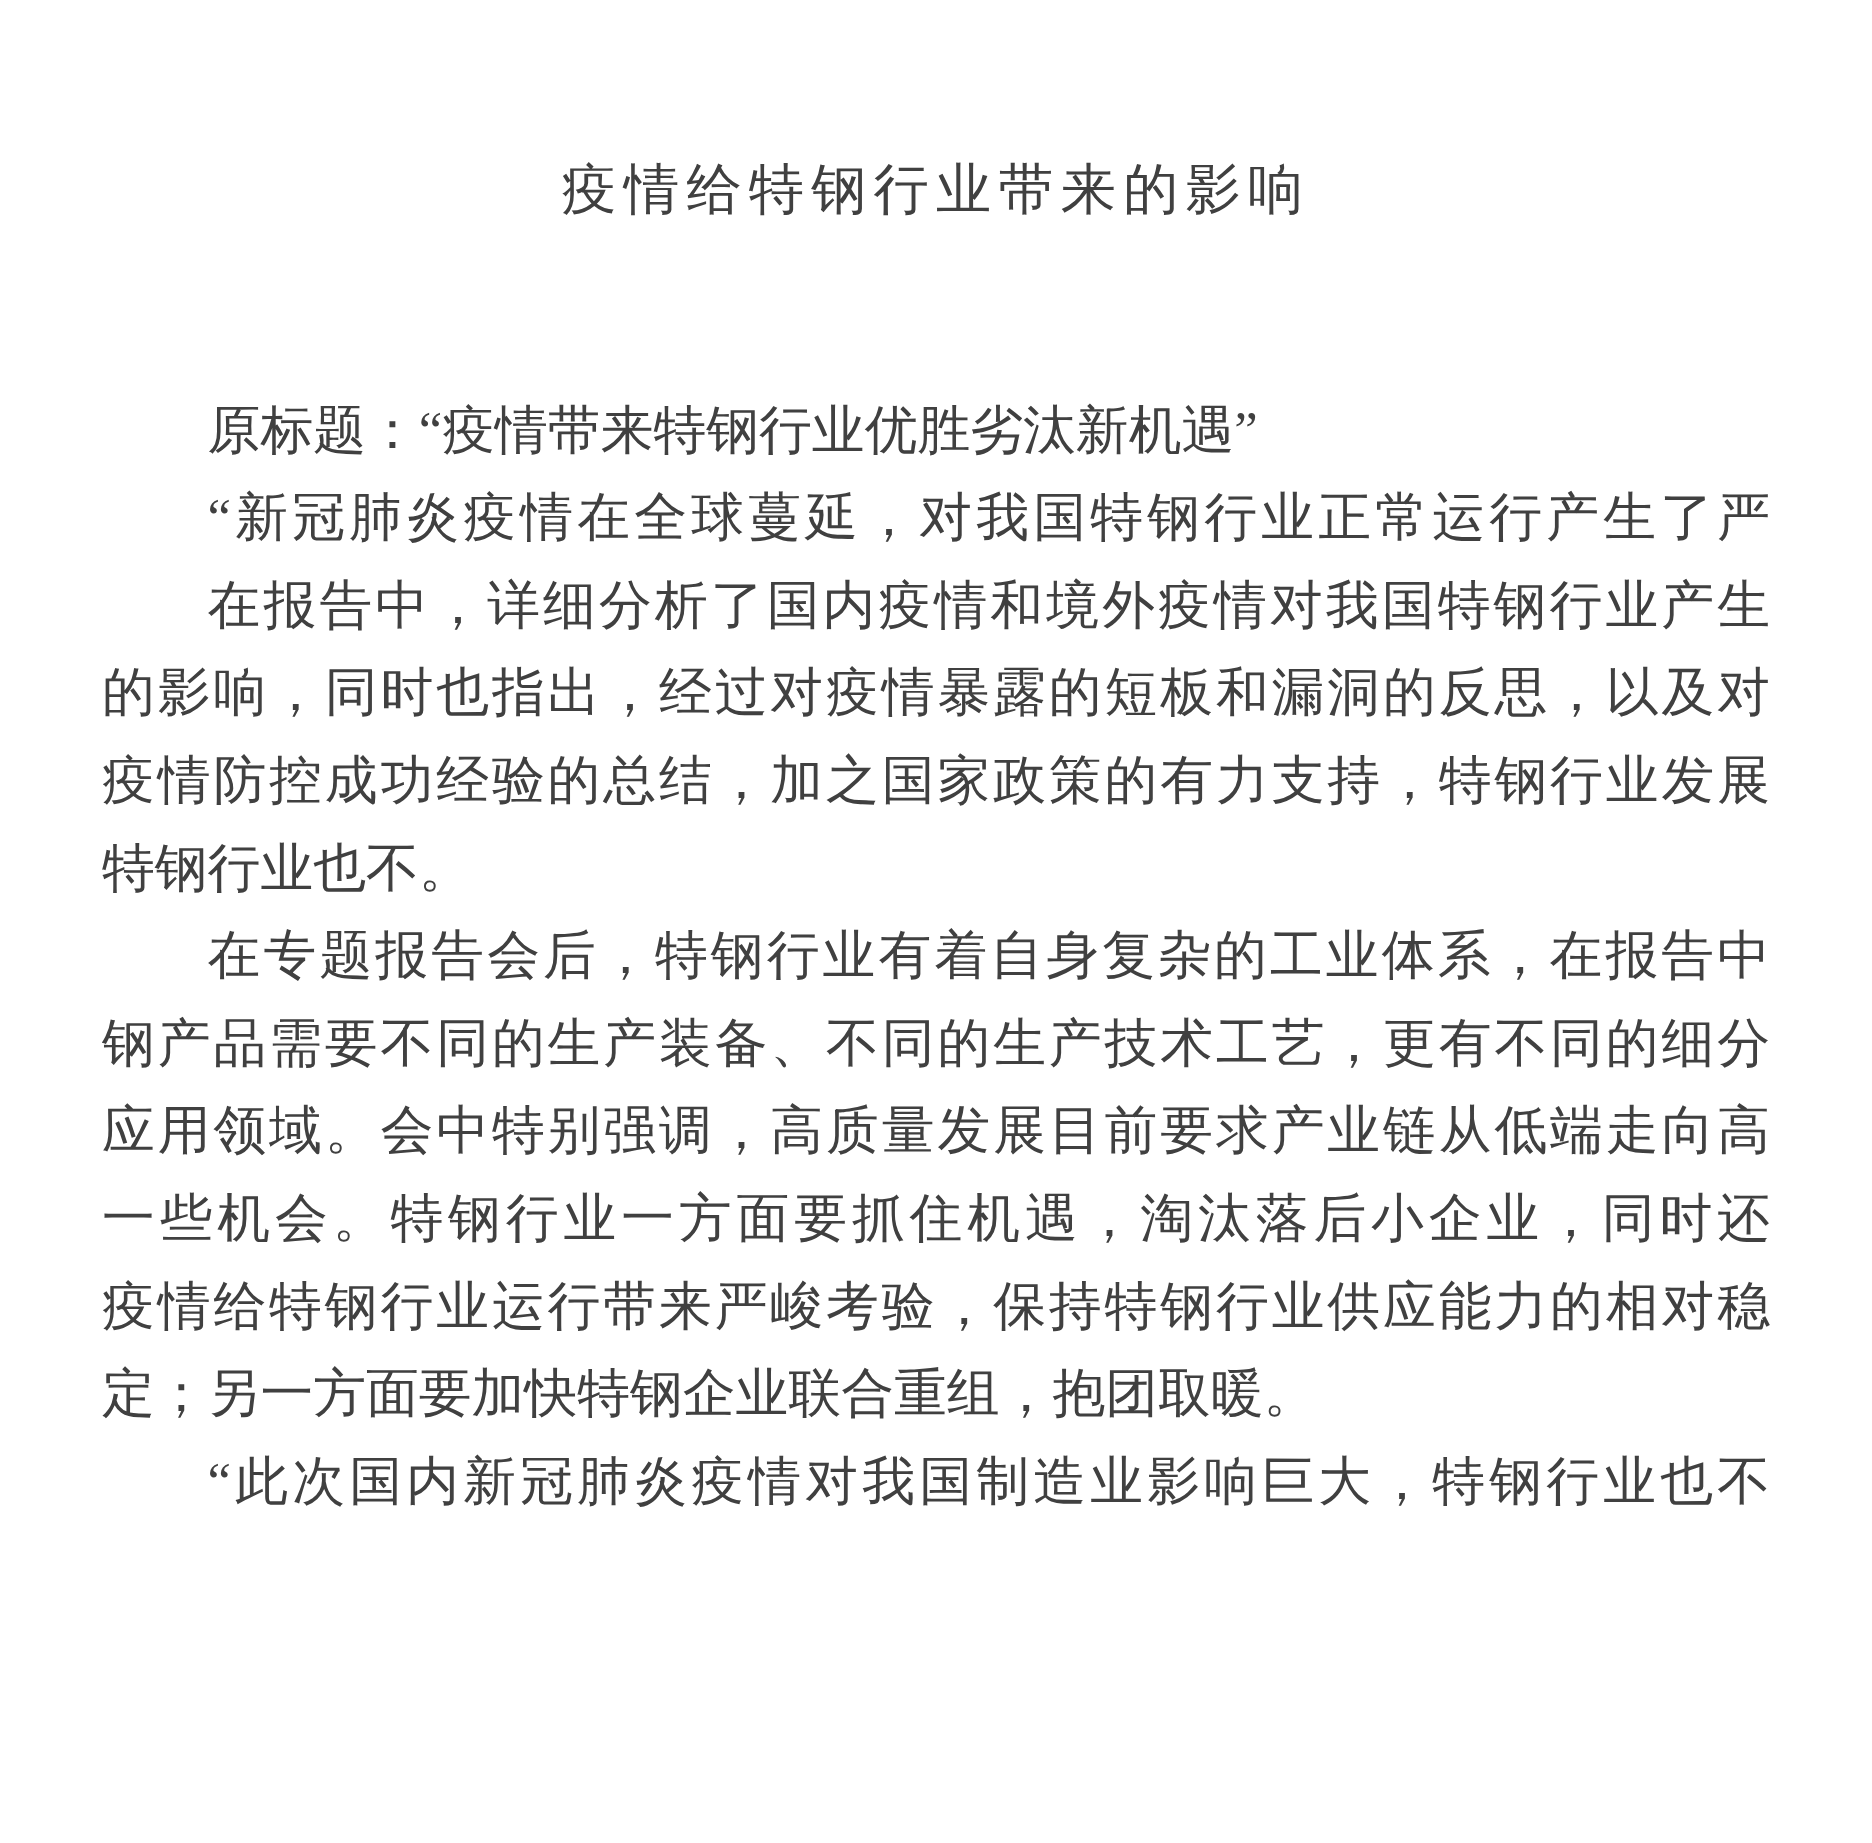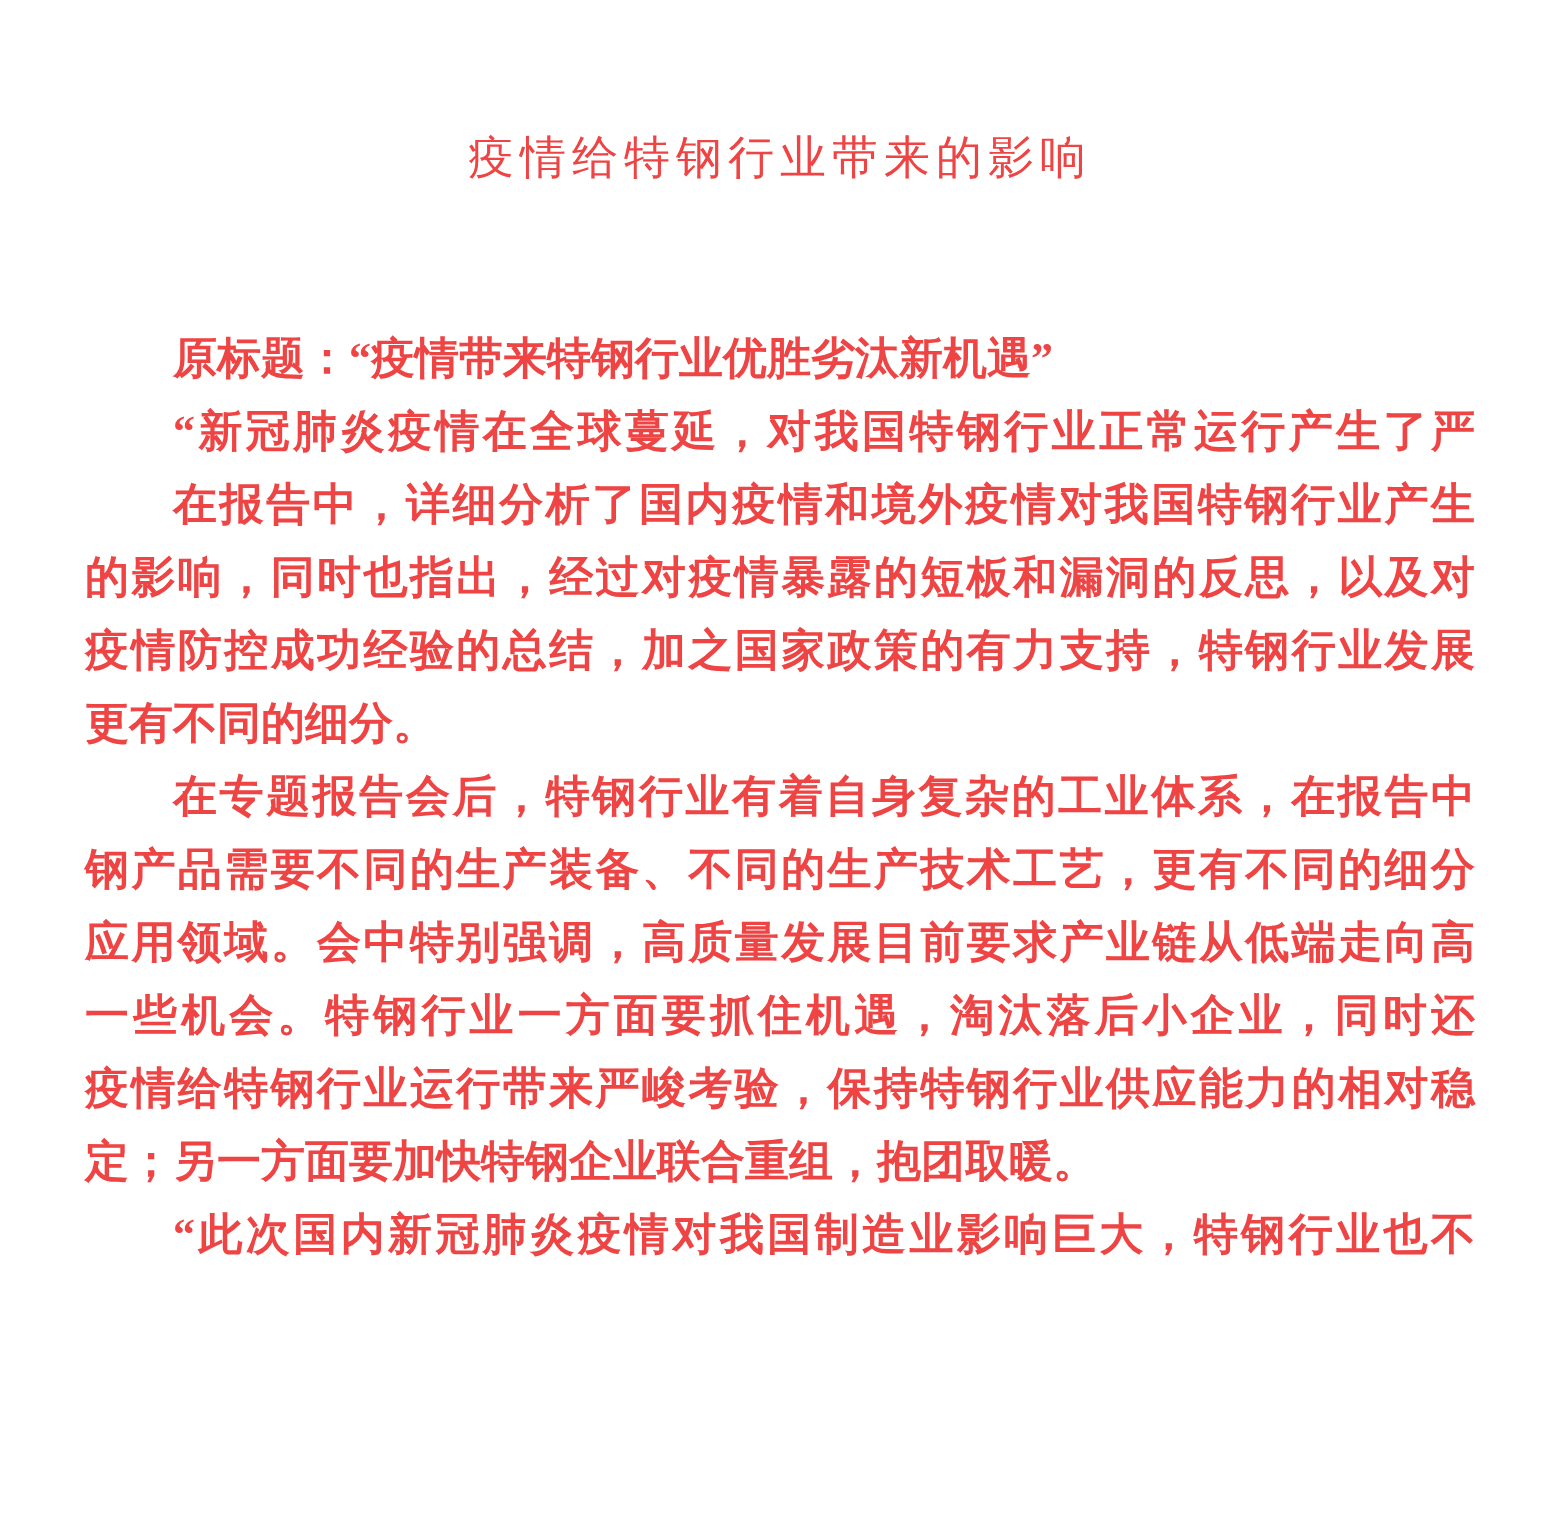--- a/index.html
+++ b/index.html
@@ -6,62 +6,61 @@
     margin: 0;
     padding: 0;
     background: #ffffff;
     overflow: hidden;
   }
   .page {
     position: relative;
     width: 1560px;
     height: 1536px;
     background: #ffffff;
-    color: #ef4444;
+    color: #404040;
     font-family: "Liberation Serif", "DejaVu Serif", serif;
   }
   .doc-title {
     padding-top: 128px;
     margin: 0 0 134px 0;
     text-align: center;
     font-size: 46px;
     font-weight: normal;
     letter-spacing: 6px;
     line-height: 60px;
     white-space: nowrap;
   }
   .body-text {
     padding: 0 85px;
     font-size: 44px;
     line-height: 73px;
   }
   .line {
     text-align: justify;
-    font-weight: bold;
   }
   .stretch {
     text-align-last: justify;
   }
   .indent {
     text-indent: 2em;
   }
 </style>
 </head>
 <body>
 
 <div class="page">
   <h1 class="doc-title">疫情给特钢行业带来的影响</h1>
 
   <div class="body-text">
     <div class="line indent">原标题：“疫情带来特钢行业优胜劣汰新机遇”</div>
     <div class="line indent stretch">“新冠肺炎疫情在全球蔓延，对我国特钢行业正常运行产生了严</div>
     <div class="line indent stretch">在报告中，详细分析了国内疫情和境外疫情对我国特钢行业产生</div>
     <div class="line stretch">的影响，同时也指出，经过对疫情暴露的短板和漏洞的反思，以及对</div>
     <div class="line stretch">疫情防控成功经验的总结，加之国家政策的有力支持，特钢行业发展</div>
-    <div class="line">更有不同的细分。</div>
+    <div class="line">特钢行业也不。</div>
     <div class="line indent stretch">在专题报告会后，特钢行业有着自身复杂的工业体系，在报告中</div>
     <div class="line stretch">钢产品需要不同的生产装备、不同的生产技术工艺，更有不同的细分</div>
     <div class="line stretch">应用领域。会中特别强调，高质量发展目前要求产业链从低端走向高</div>
     <div class="line stretch">一些机会。特钢行业一方面要抓住机遇，淘汰落后小企业，同时还</div>
     <div class="line stretch">疫情给特钢行业运行带来严峻考验，保持特钢行业供应能力的相对稳</div>
     <div class="line">定；另一方面要加快特钢企业联合重组，抱团取暖。</div>
     <div class="line indent stretch">“此次国内新冠肺炎疫情对我国制造业影响巨大，特钢行业也不</div>
   </div>
 </div>
 

